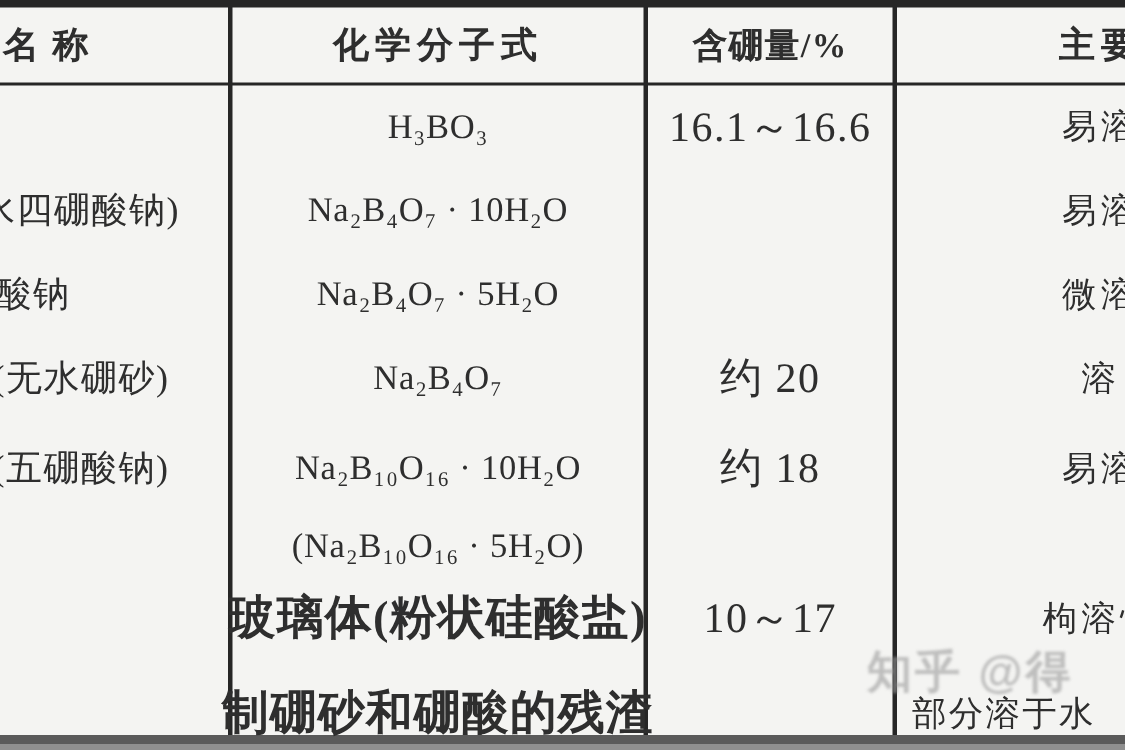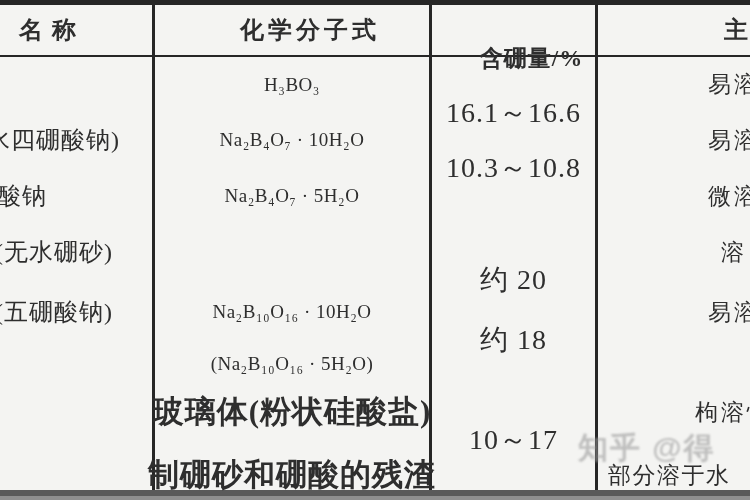--- a/index.html
+++ b/index.html
@@ -27,39 +27,39 @@
   .hline-header{position:absolute;left:0;top:55px;width:750px;height:2px;background:var(--border);}
 
   
   .cell{
     position:absolute;display:flex;align-items:center;justify-content:center;
     white-space:nowrap;overflow:visible;
   }
   
   .c0{left:0;width:152px;justify-content:flex-start;}
   .c1{left:155px;width:274px;}
-  .c2{left:432px;width:163px;margin-top:28px;}
+  .c2{left:432px;width:163px;}
   .c3{left:598px;width:272px;} 
   
-  .r0{top:5px;height:50px;padding-left:18px;}
+  .r0{top:5px;height:50px;}
   .r1{top:57px;height:55px;}
   .r2{top:112px;height:56px;}
   .r3{top:168px;height:56px;}
   .r4{top:224px;height:56px;}
   .r5{top:284px;height:56px;}
   .r5b{top:342px;height:44px;}
   .r6{top:388px;height:48px;}
   .r7{top:452px;height:46px;}
 
   
   .th{font-size:24px;font-weight:600;letter-spacing:4px;}
-  .th.c0{letter-spacing:9px;padding-left:19px;}
+  .th.c0{letter-spacing:9px;padding-left:2px;}
   .th.c2{letter-spacing:1px;font-size:23px;}
   .name{font-size:24px;letter-spacing:1px;}
-  .formula{font-size:19px;letter-spacing:0.5px;}
+  .formula{font-size:23px;letter-spacing:0.5px;}
   .formula-cn{font-size:31px;letter-spacing:1px;font-weight:bold;}
   .boron{font-size:28px;letter-spacing:1px;}
   .sol{font-size:23px;letter-spacing:3px;}
   .sol-left{justify-content:flex-start;padding-left:10px;letter-spacing:1.5px;}
   
   .shiftL14{left:-14px;}
   .shiftL5{left:-5px;}
   .shiftL3{left:-3px;}
 
   .watermark{
@@ -88,28 +88,28 @@
   <div class="cell th c2 r0">含硼量/%</div>
   <div class="cell th c3 r0">主要</div>
 
   <div class="cell name c0 r1"></div>
   <div class="cell formula c1 r1">H₃BO₃</div>
   <div class="cell boron c2 r1">16.1～16.6</div>
   <div class="cell sol c3 r1">易溶</div>
 
   <div class="cell name c0 r2 shiftL14">水四硼酸钠)</div>
   <div class="cell formula c1 r2">Na₂B₄O₇ · 10H₂O</div>
-  <div class="cell boron c2 r2">10.3～10.8</div>
   <div class="cell sol c3 r2">易溶</div>
 
   <div class="cell name c0 r3 shiftL3">酸钠</div>
   <div class="cell formula c1 r3">Na₂B₄O₇ · 5H₂O</div>
   <div class="cell sol c3 r3">微溶</div>
 
   <div class="cell name c0 r4 shiftL5">(无水硼砂)</div>
+  <div class="cell formula c1 r4">Na₂B₄O₇</div>
   <div class="cell boron c2 r4">约 20</div>
   <div class="cell sol c3 r4">溶</div>
 
   <div class="cell name c0 r5 shiftL5">(五硼酸钠)</div>
   <div class="cell formula c1 r5">Na₂B₁₀O₁₆ · 10H₂O</div>
   <div class="cell formula c1 r5b">(Na₂B₁₀O₁₆ · 5H₂O)</div>
   <div class="cell boron c2 r5">约 18</div>
   <div class="cell sol c3 r5">易溶</div>
 
   <div class="cell name c0 r6"></div>

